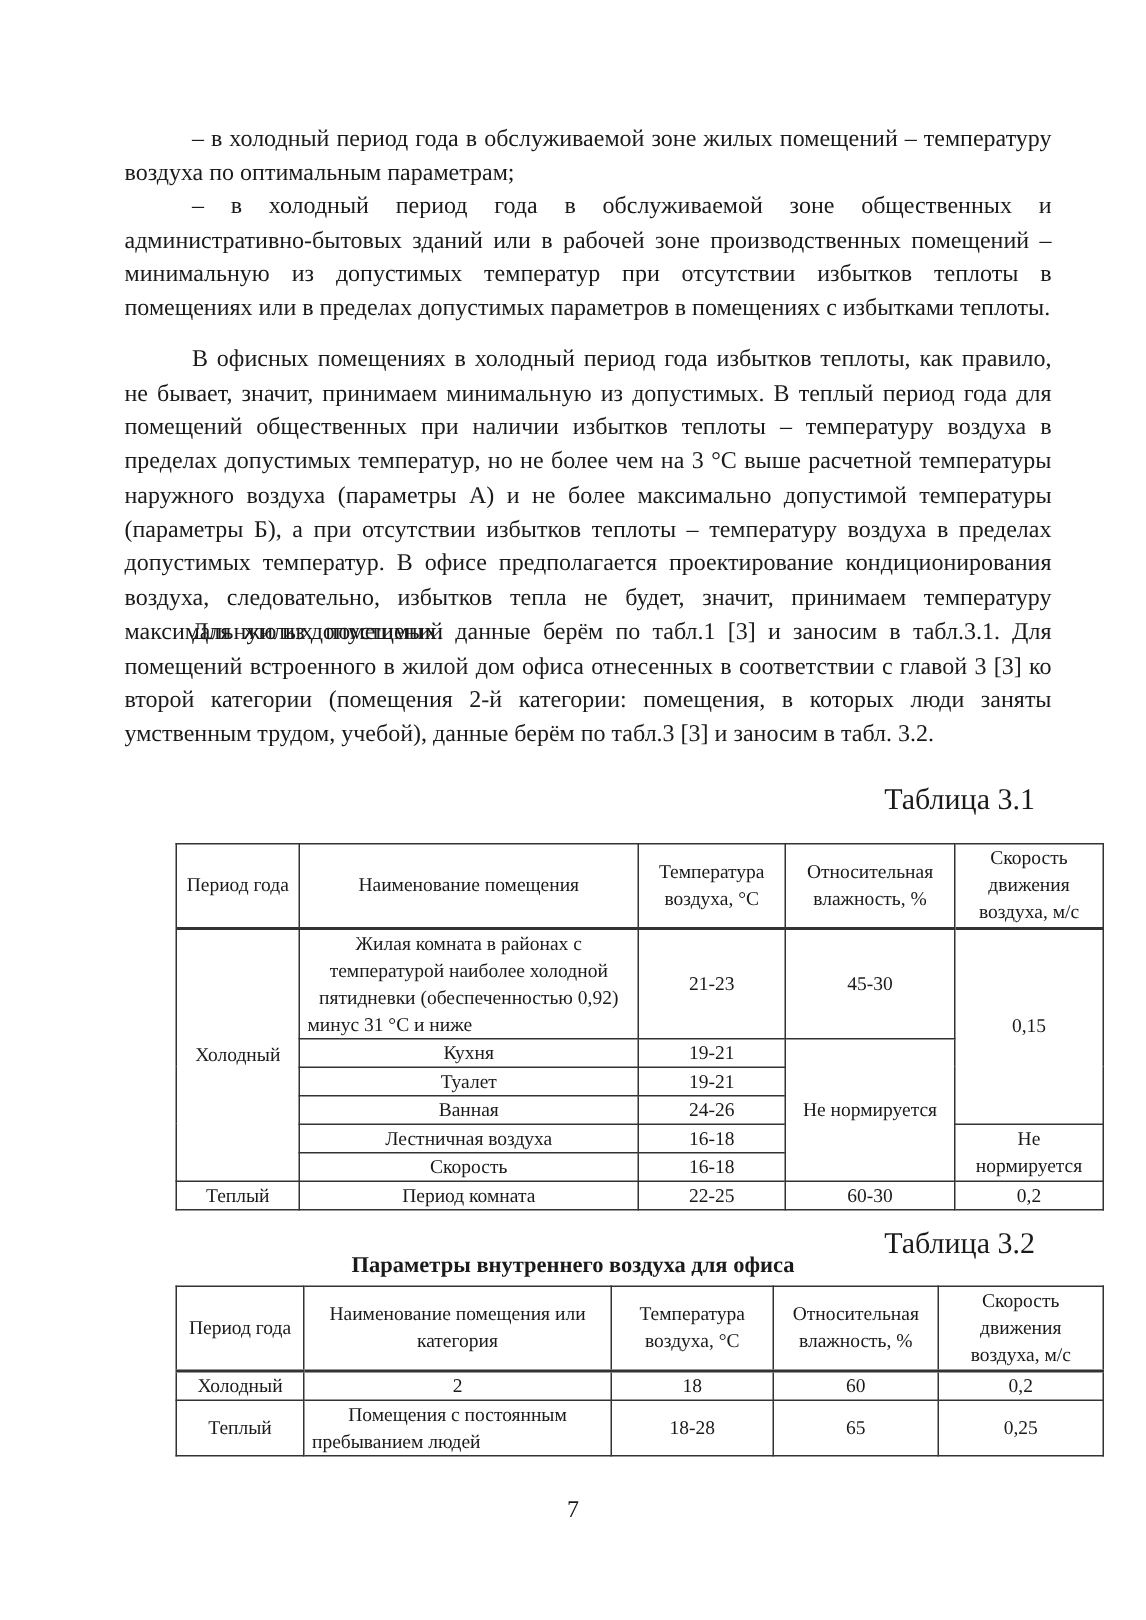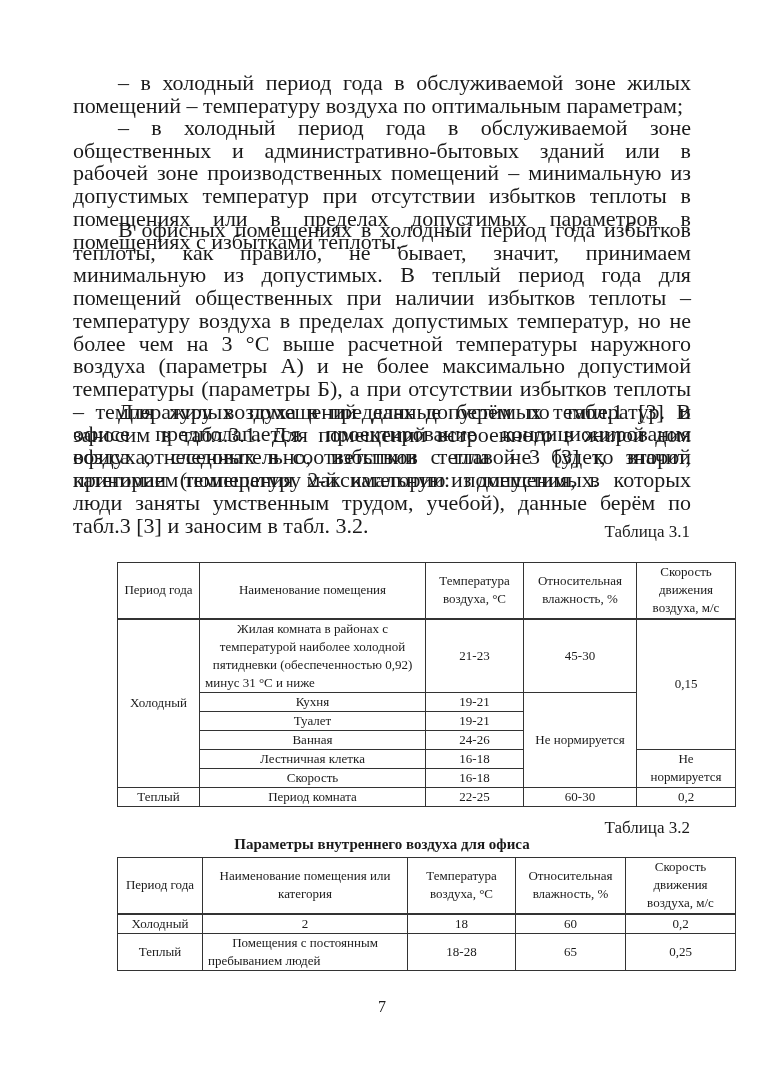--- a/index.html
+++ b/index.html
@@ -4,26 +4,26 @@
 <style>
   html, body { margin: 0; padding: 0; background: #ffffff; }
   body {
     width: 764px; height: 1080px; position: relative; overflow: hidden;
     font-family: "Liberation Serif", "DejaVu Serif", serif;
     color: #1a1a1a;
   }
   .page { position: absolute; left: 0; top: 0; width: 764px; height: 1080px; }
   .para {
     position: absolute; left: 73px; width: 618px;
-    font-size: 22px; line-height: 22.7px;
-    text-align: justify; margin: 0;
+    font-size: 16px; line-height: 22.7px;
+    text-align: justify; margin: 10px;
   }
   .para.indent { text-indent: 45px; }
   .tcap {
-    position: absolute; right: 74px; font-size: 17px; margin: 0;
+    position: absolute; right: 74px; font-size: 20px; margin: 0;
   }
   .ttitle {
     position: absolute; left: 73px; width: 618px; text-align: center;
     font-weight: bold; font-size: 15px; margin: 0;
   }
   table.grid {
     position: absolute; left: 73px; width: 618px;
     border-collapse: collapse; table-layout: fixed;
     font-size: 13px; line-height: 18px; margin-left: 44px;
   }
@@ -80,21 +80,21 @@
       </tr>
       <tr style="height:19px;">
         <td>Туалет</td>
         <td>19-21</td>
       </tr>
       <tr style="height:19px;">
         <td>Ванная</td>
         <td>24-26</td>
       </tr>
       <tr style="height:19px;">
-        <td>Лестничная клетка</td>
+        <td>Лестничная воздуха</td>
         <td>16-18</td>
         <td rowspan="2">Не нормируется</td>
       </tr>
       <tr style="height:19px;">
         <td>Скорость</td>
         <td>16-18</td>
       </tr>
       <tr style="height:18px;">
         <td>Теплый</td>
         <td>Период комната</td>

